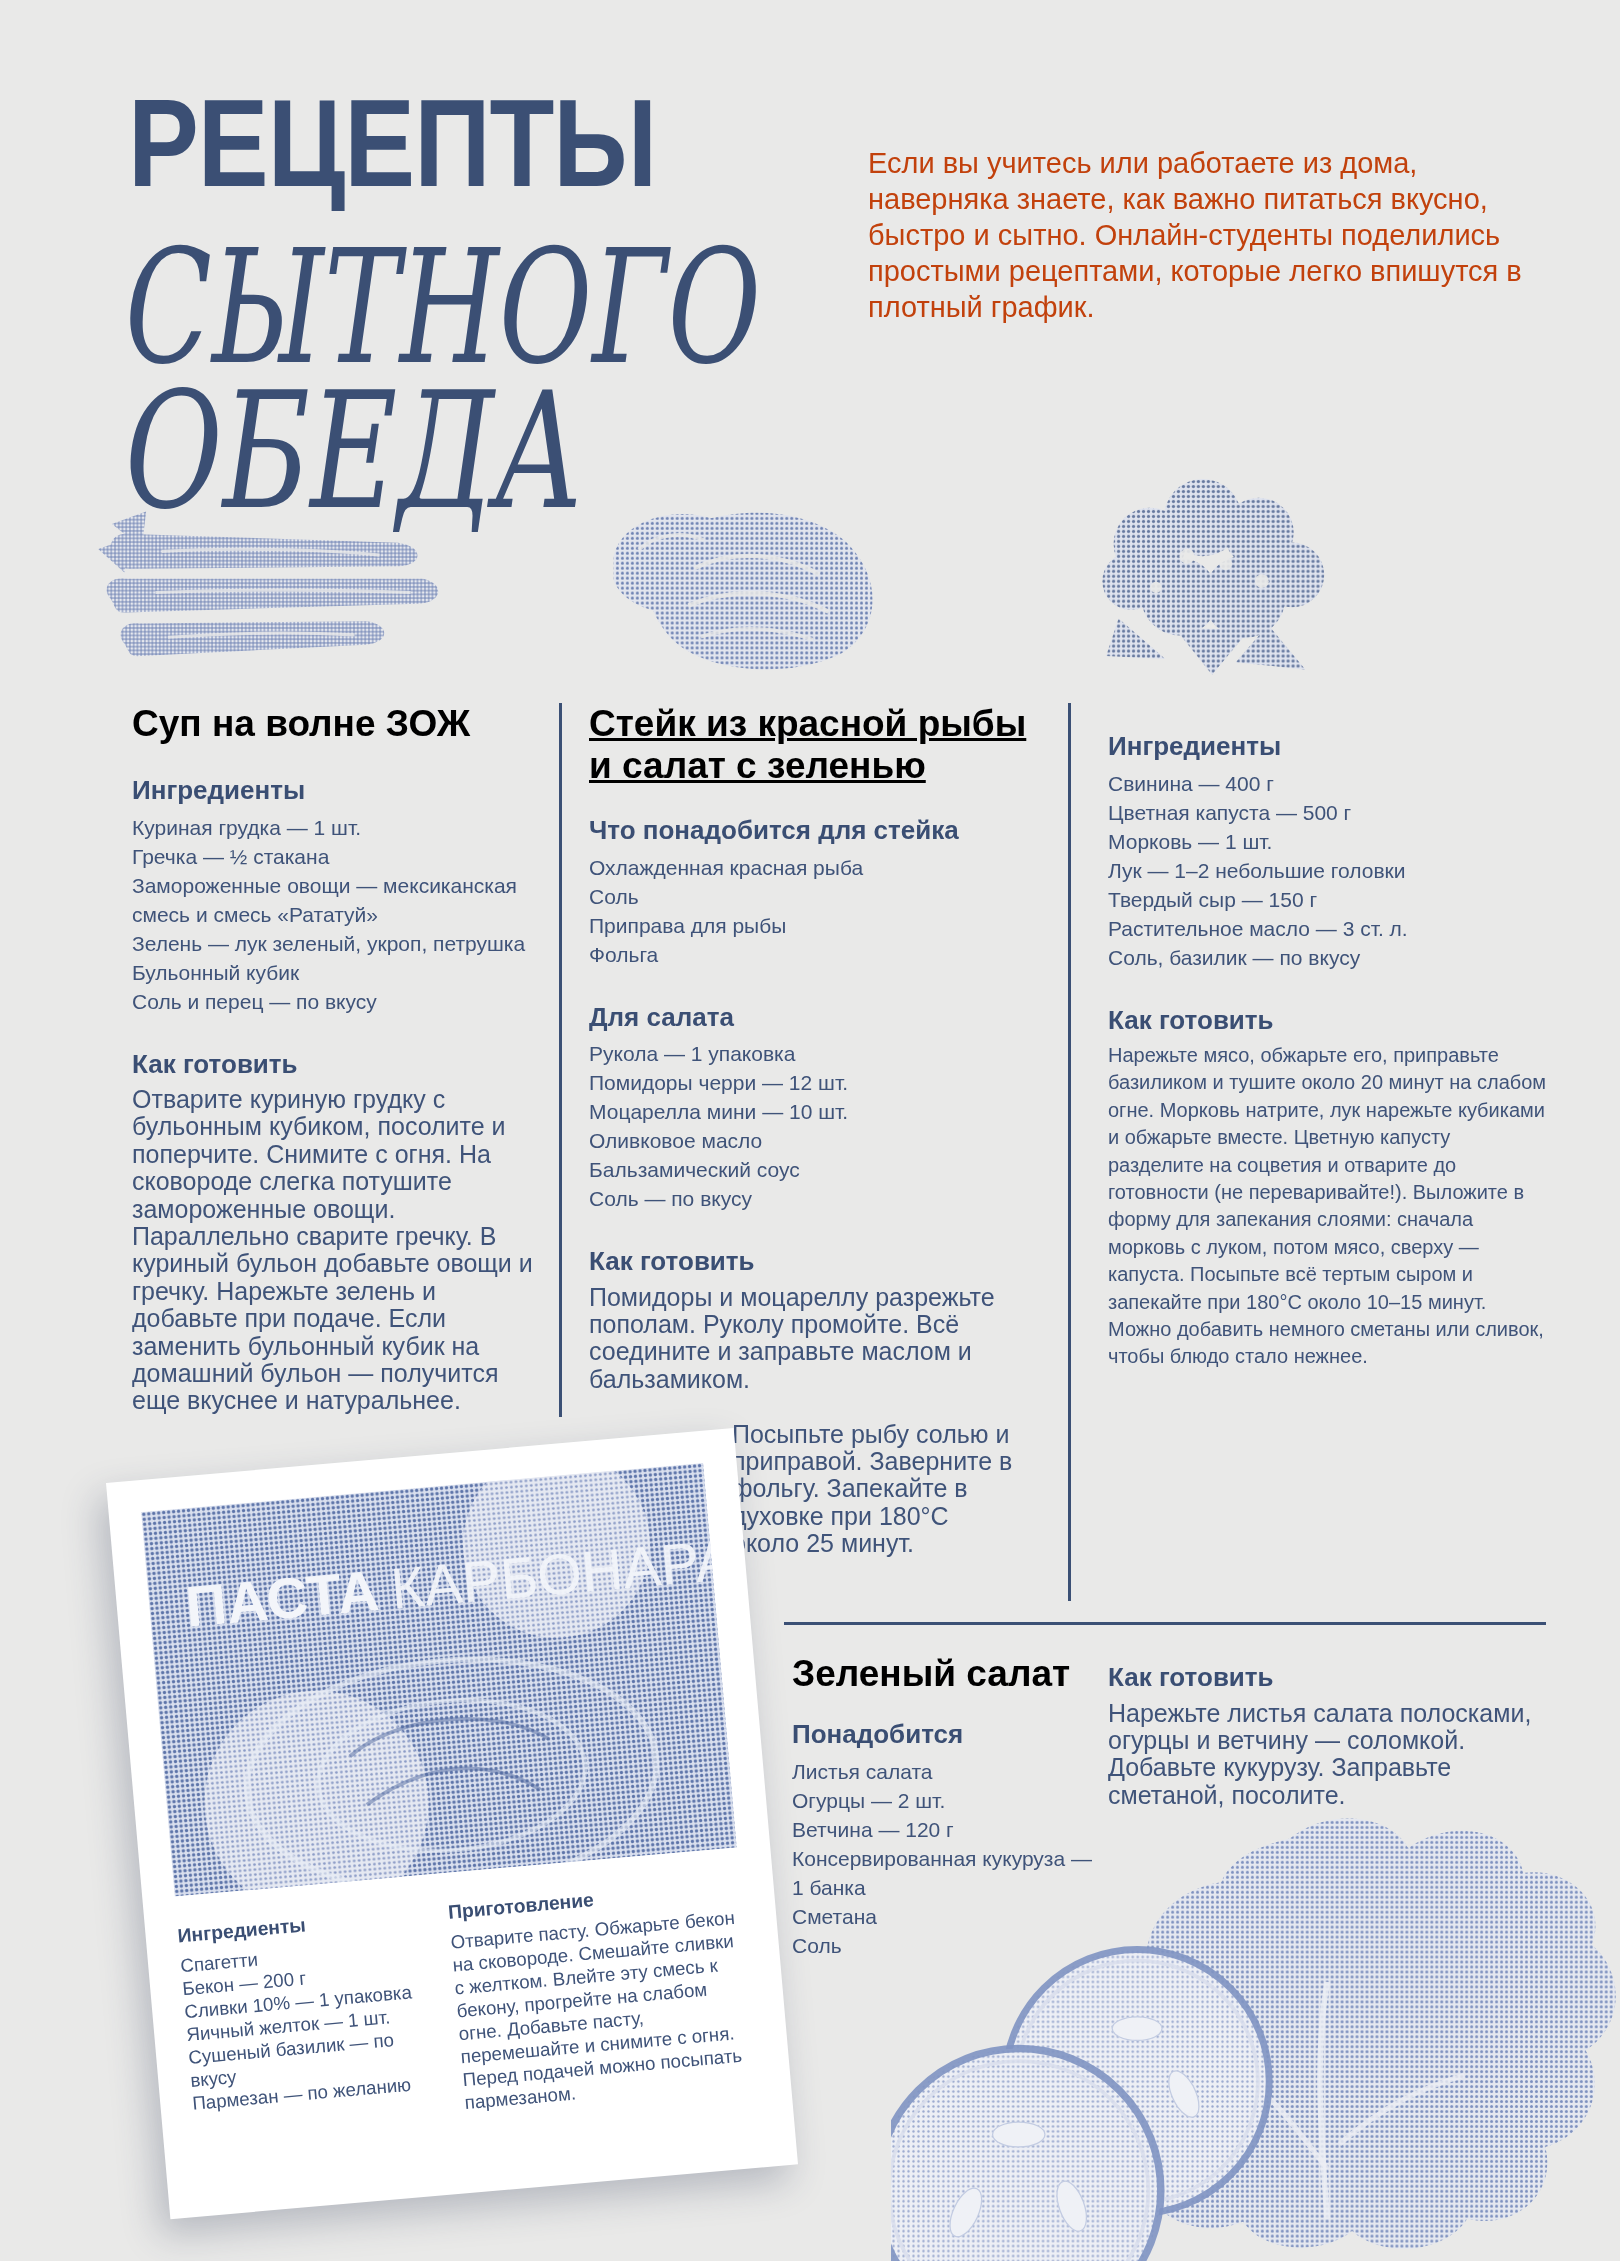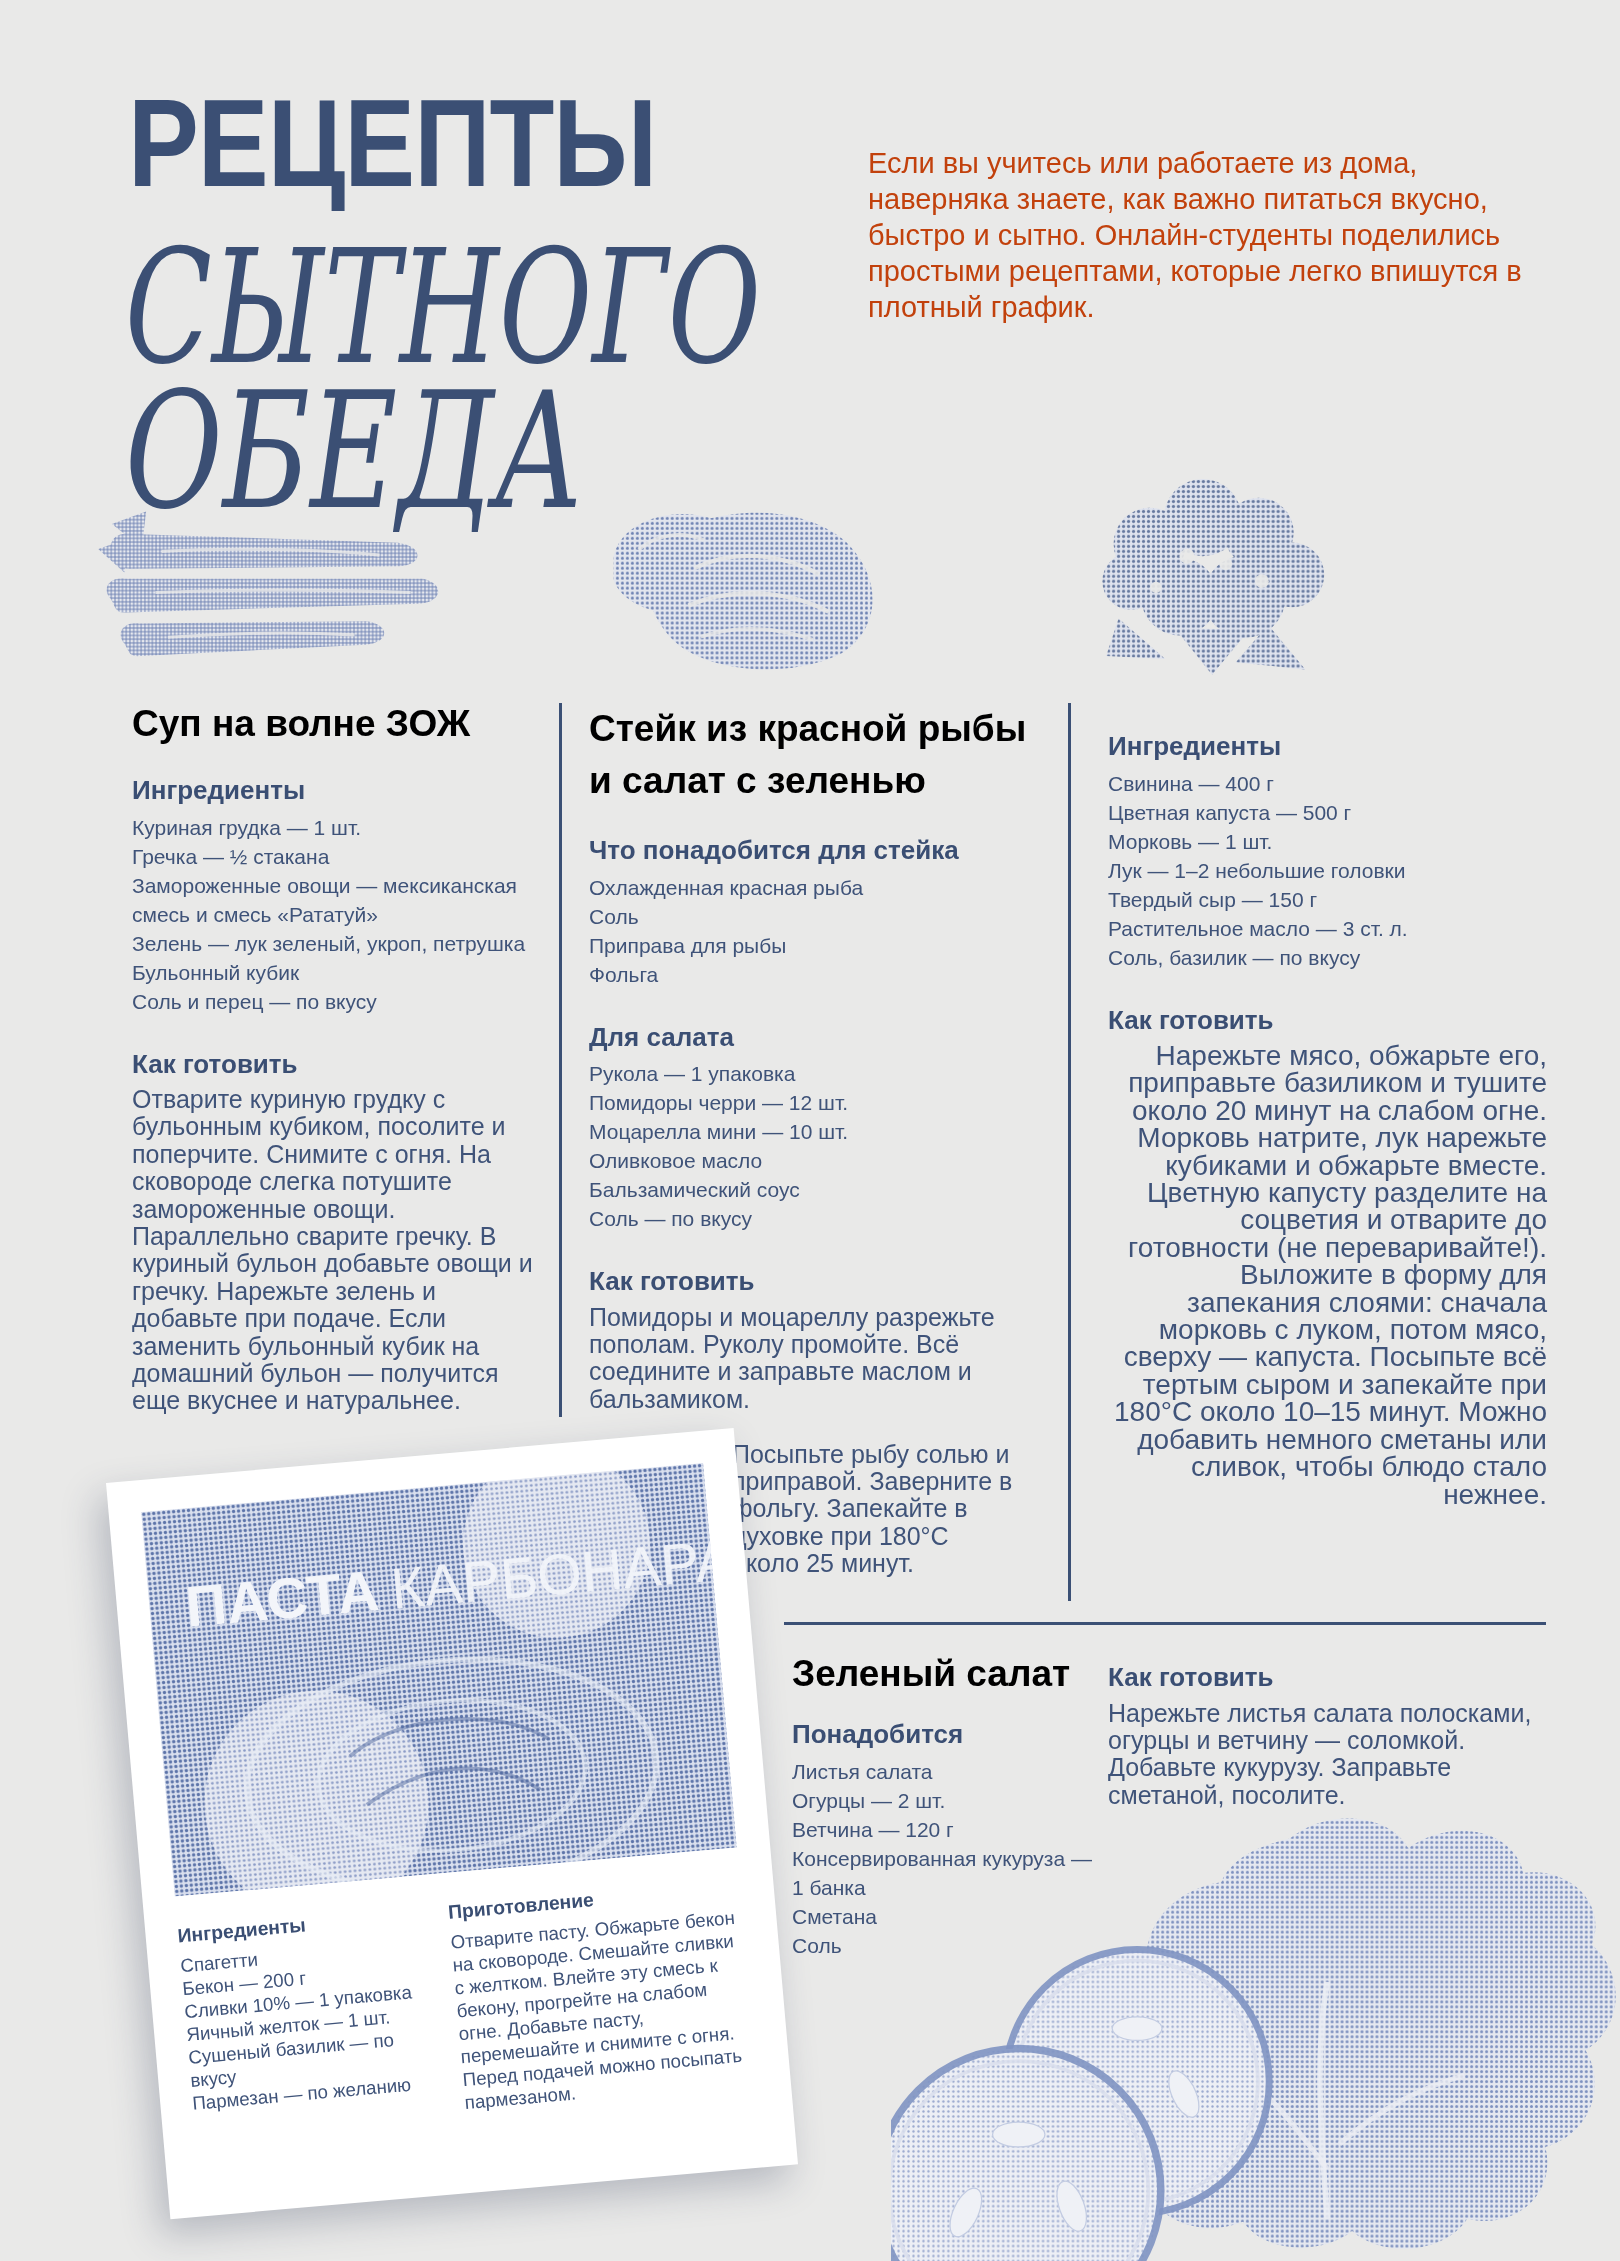--- a/index.html
+++ b/index.html
@@ -14,26 +14,26 @@
   .t3{left:125px;top:371px;font-family:"DejaVu Serif",serif;font-style:italic;font-size:161px;
       color:#3b4f74;transform:scaleX(.74);transform-origin:left top;white-space:nowrap;line-height:1;}
   
   .intro{left:868px;top:116px;width:673px;font-size:29px;line-height:36px;color:#c2410c;}
   
   .col{top:703px;}
   .col1{left:132px;width:408px;}
   .col2{left:589px;width:462px;}
   .col3{left:1108px;width:439px;}
   .h2{font-size:37px;font-weight:700;line-height:42px;color:#000000;margin:0;}
-  .h2.two{line-height:52px;}
+  .h2.two{line-height:42px;text-decoration:underline;}
   .sub{font-size:26px;font-weight:700;color:#3a4e73;margin:29px 0 7.5px;line-height:29px;}
   .sub.more{margin-top:34px;}
   .li{font-size:21px;line-height:29px;}
   .method{font-size:25px;line-height:27.4px;margin:0;}
-  .method.small{font-size:28px;text-align:right;}
+  .method.small{font-size:20px;}
   .note{margin:27.4px 0 0 143px;width:287px;}
   .divider{width:3.1px;background:#3b5075;}
   .d1{left:559px;top:703px;height:714px;}
   .d2{left:1068px;top:703px;height:898px;}
   
   .rule{left:784px;top:1622px;width:762px;height:3.1px;background:#3b5075;}
   .saladL{left:792px;top:1653px;width:312px;}
   .saladR{left:1108px;top:1663px;width:436px;}
   .saladL .sub{margin-top:25px;}
   .saladR .sub{margin:0 0 7.5px;}

